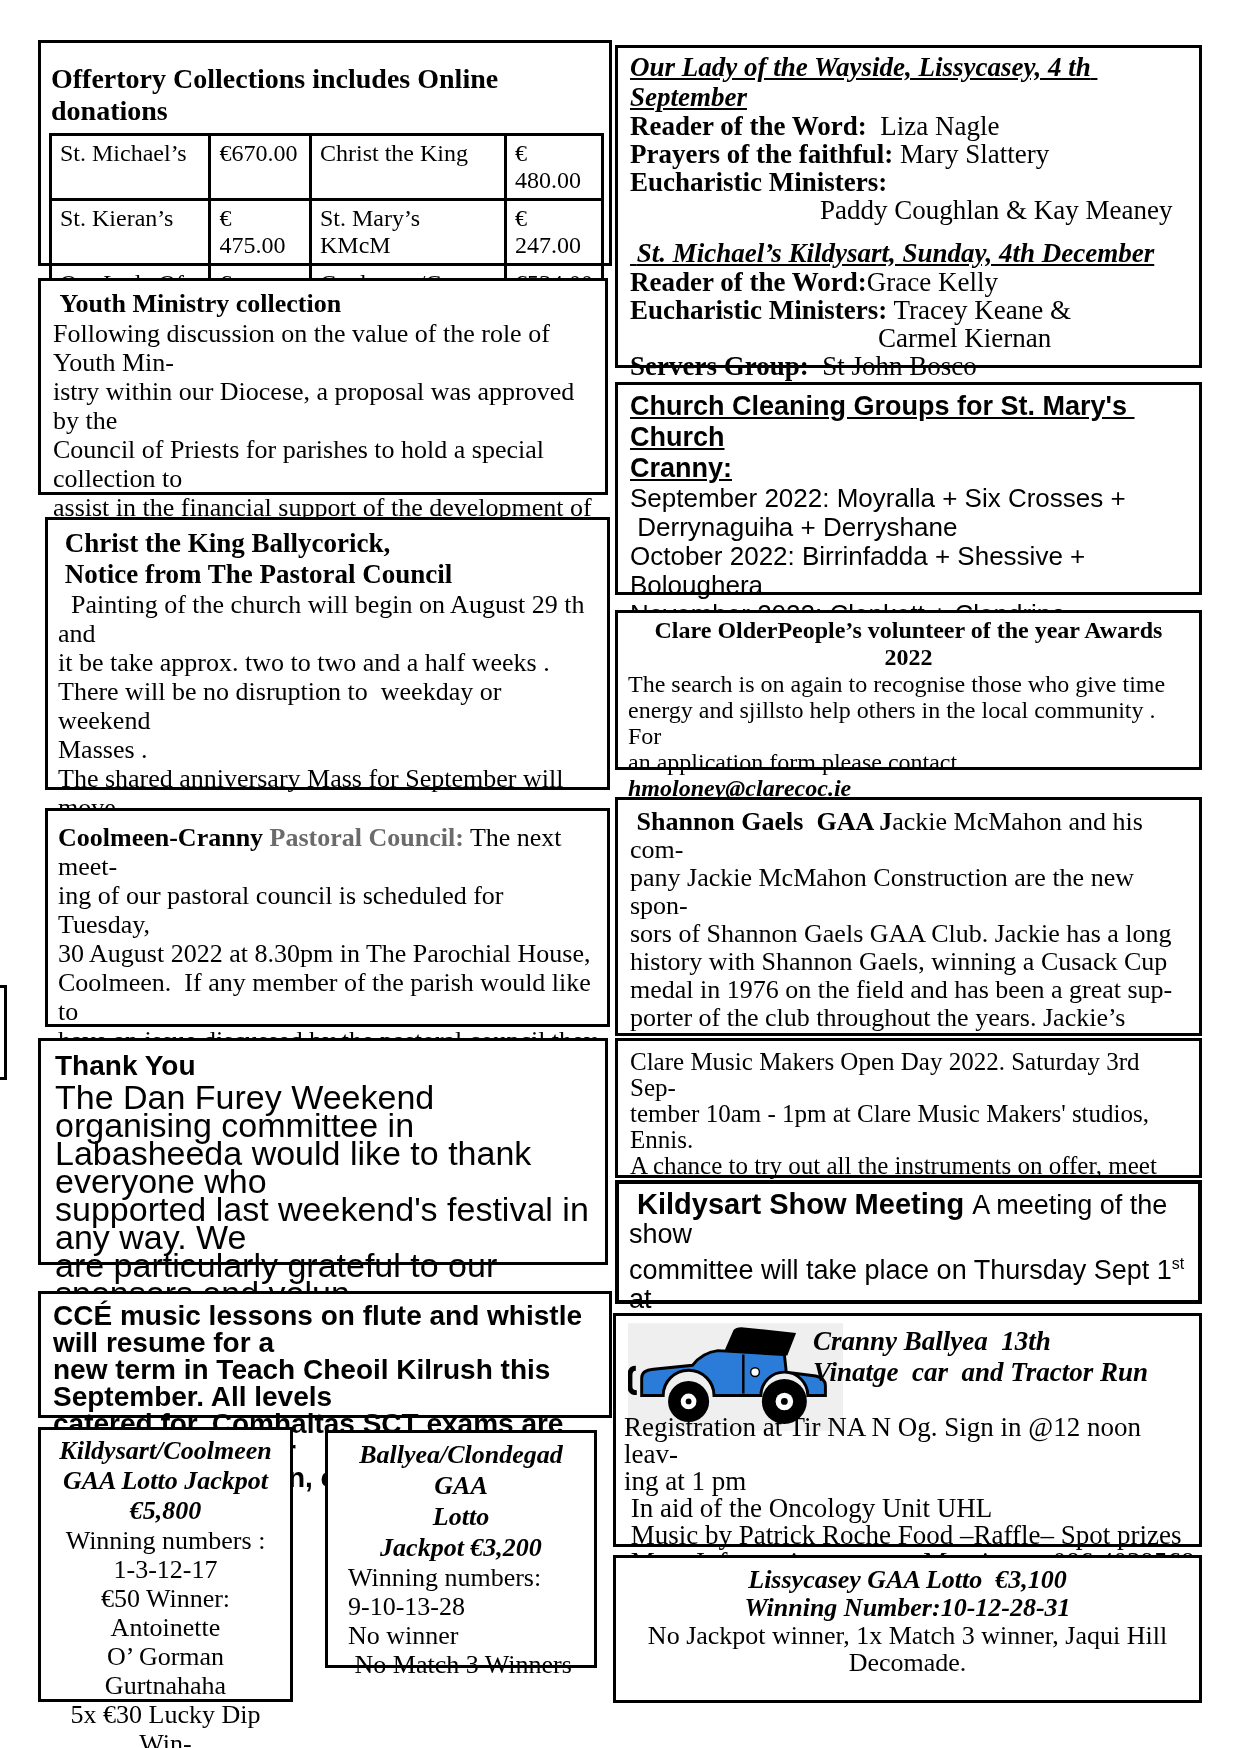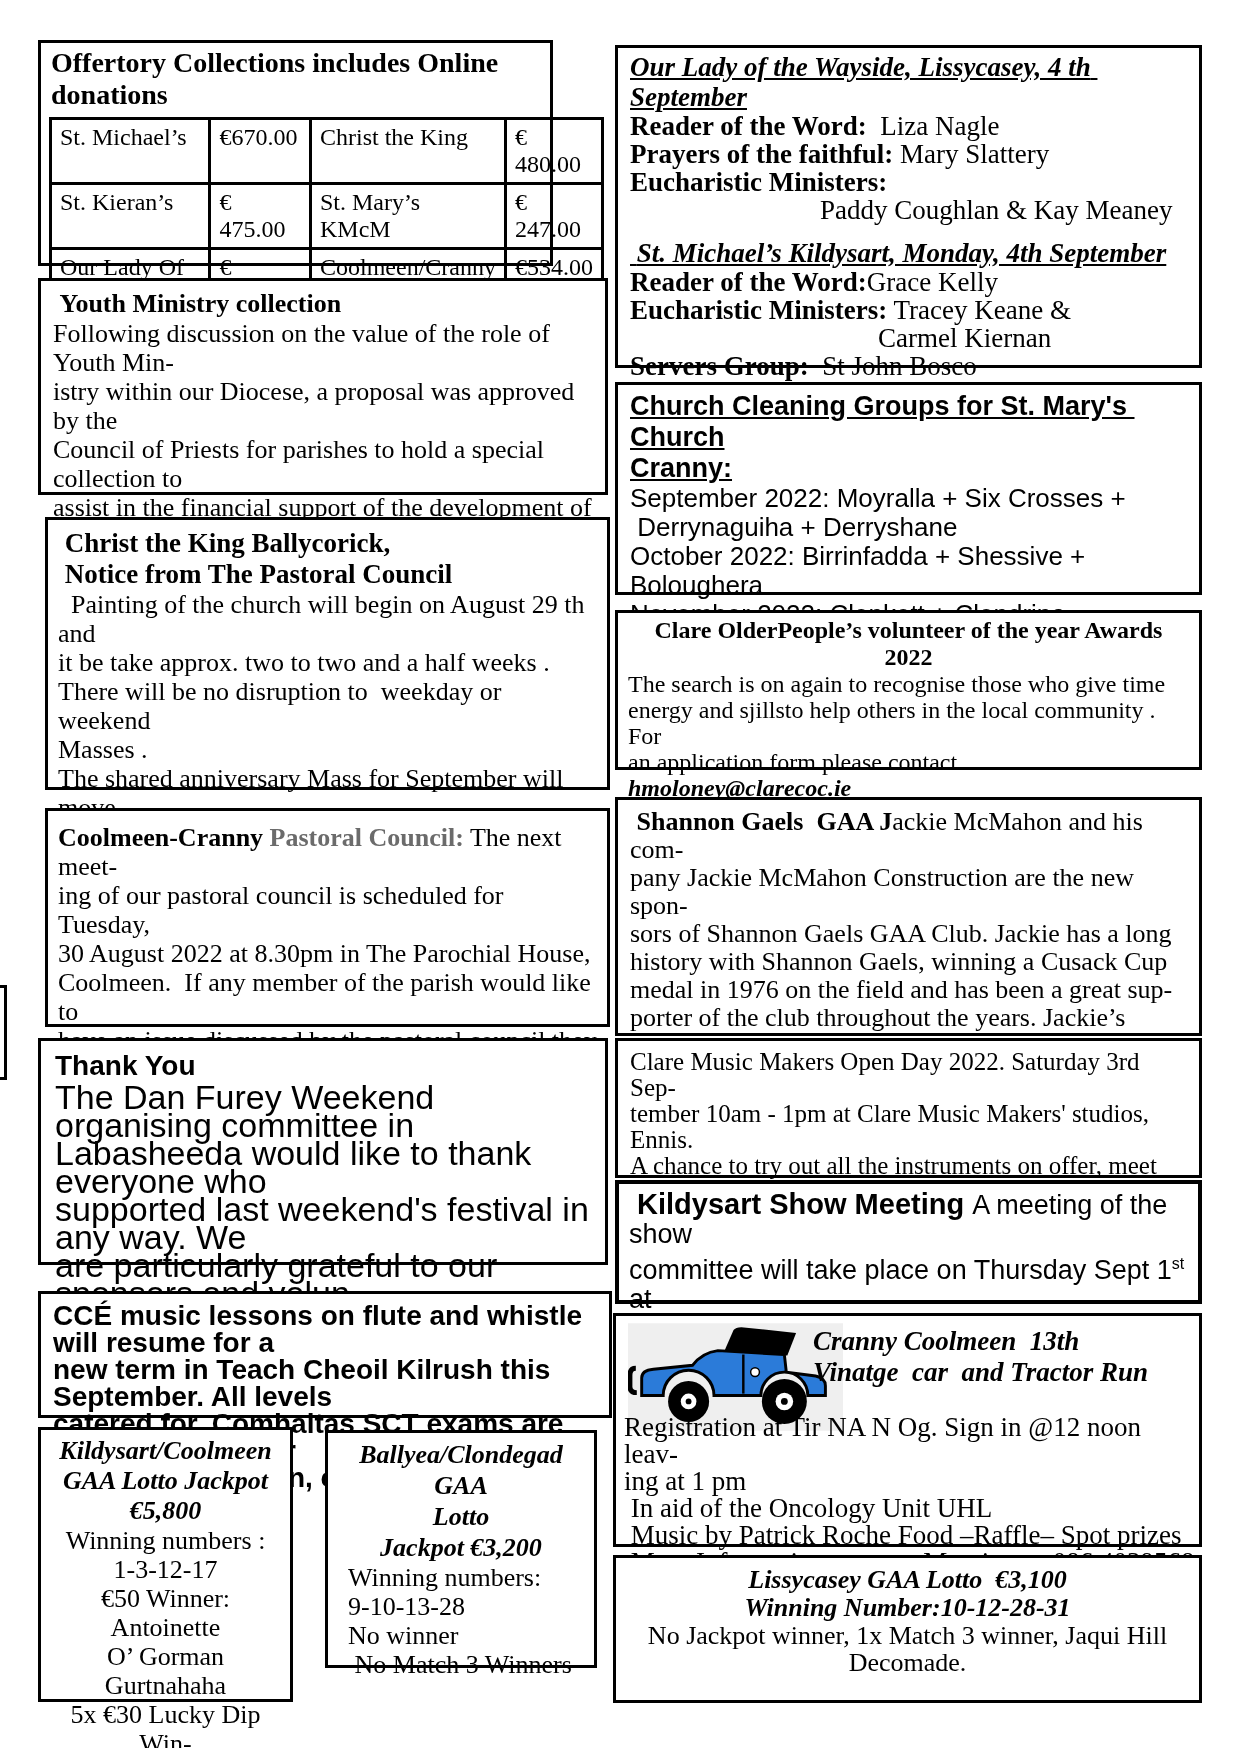--- a/index.html
+++ b/index.html
@@ -60,21 +60,21 @@
   .ls-title{font-size:26px;font-weight:bold;font-style:italic;line-height:28px;}
   .ls-body{font-size:26px;line-height:27px;}
 </style>
 </head>
 <body>
 
 <div class="page">
 
   <div style="position:absolute;left:-9px;top:985px;width:16px;height:95px;border:3px solid #000;background:#fff;box-sizing:border-box;"></div>
 
-  <div class="box" style="left:38px;top:40px;width:515px;height:226px;padding:0 8px;">
+  <div class="box" style="left:38px;top:40px;width:574px;height:226px;padding:16px 8px;">
     <div class="off-title serif">Offertory Collections includes Online donations</div>
     <table class="off serif">
       <colgroup>
           <col style="width:189px">
           <col style="width:103px">
           <col style="width:175px">
           <col style="width:88px">
         </colgroup>
       <tbody>
         <tr style="height:57px;margin-top:16px;">
@@ -170,21 +170,21 @@
  No Match 3 Winners</div>
   </div>
 
   <div class="box readers serif" style="left:615px;top:45px;width:587px;height:323px;padding:4px 12px;">
     <div class="rd-head prelines">Our Lady of the Wayside, Lissycasey, 4 th September</div>
     <div class="rd-row"><span class="bold">Reader of the Word:</span><span class="prelines">  Liza Nagle</span></div>
     <div class="rd-row"><span class="bold">Prayers of the faithful:</span><span class="prelines"> Mary Slattery</span></div>
     <div class="rd-row"><span class="bold">Eucharistic Ministers:</span><span class="prelines"></span></div>
     <div class="rd-row indent1">Paddy Coughlan &amp; Kay Meaney</div>
     <div class="spacer14"></div>
-    <div class="rd-head prelines"> St. Michael’s Kildysart, Monday, 4th September</div>
+    <div class="rd-head prelines"> St. Michael’s Kildysart, Sunday, 4th December</div>
     <div class="rd-row"><span class="bold">Reader of the Word:</span><span class="prelines">Grace Kelly</span></div>
     <div class="rd-row"><span class="bold">Eucharistic Ministers:</span><span class="prelines"> Tracey Keane &amp;</span></div>
     <div class="rd-row indent2">Carmel Kiernan</div>
     <div class="rd-row"><span class="bold">Servers Group:</span><span class="prelines">  St John Bosco</span></div>
   </div>
 
   <div class="box" style="left:615px;top:382px;width:587px;height:213px;padding:6px 12px;">
     <div class="cl-title sans prelines">Church Cleaning Groups for St. Mary's Church
 Cranny:</div>
     <div class="cl-body sans prelines">September 2022: Moyralla + Six Crosses +
@@ -241,21 +241,21 @@
         <path d="M8 46 Q2 46 2 53 L2 65 Q2 71 9 71" fill="none" stroke="#000" stroke-width="5"></path>
         <circle cx="62" cy="80" r="21" fill="#000"></circle>
         <circle cx="62" cy="80" r="8" fill="#fff"></circle>
         <circle cx="62" cy="80" r="3" fill="#000"></circle>
         <circle cx="160" cy="80" r="23" fill="#000"></circle>
         <circle cx="160" cy="80" r="9" fill="#fff"></circle>
         <circle cx="160" cy="80" r="3.5" fill="#000"></circle>
       </svg>
     </div>
     <div style="position:absolute;left:197px;top:10px;width:385px;">
-      <div class="vt-title serif prelines">Cranny Coolmeen  13th
+      <div class="vt-title serif prelines">Cranny Ballyea  13th
 Vinatge  car  and Tractor Run</div>
     </div>
     <div class="vt-body serif prelines" style="position:absolute;left:8px;top:98px;width:572px;">Registration at Tir NA N Og. Sign in @12 noon leav-
 ing at 1 pm
  In aid of the Oncology Unit UHL
  Music by Patrick Roche Food –Raffle– Spot prizes
  More Information contact  Maurice at  086 4039568</div>
   </div>
 
   <div class="box ctr" style="left:613px;top:1555px;width:589px;height:148px;padding:8px 10px;">

